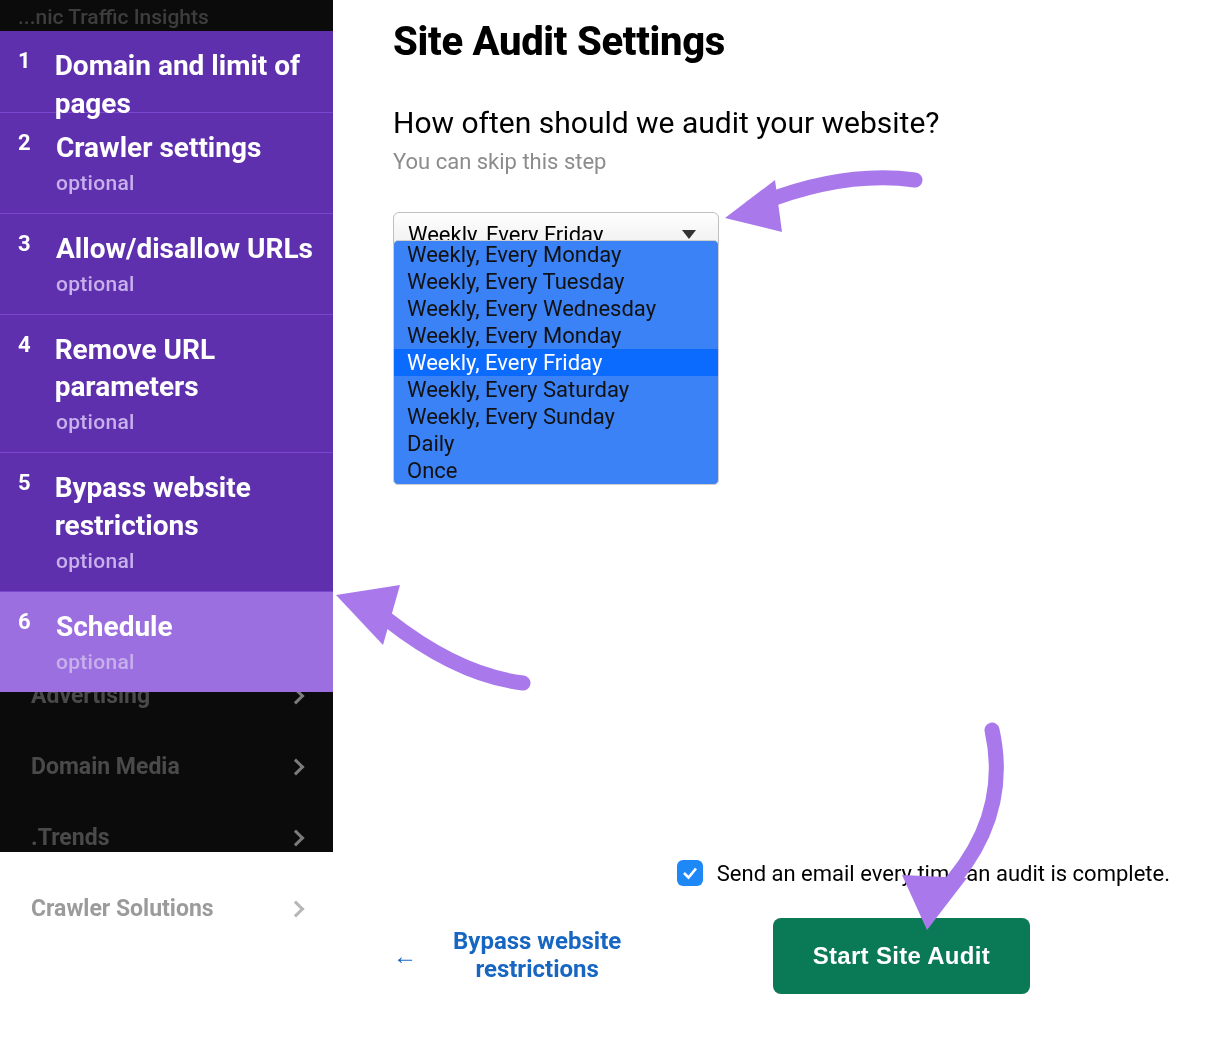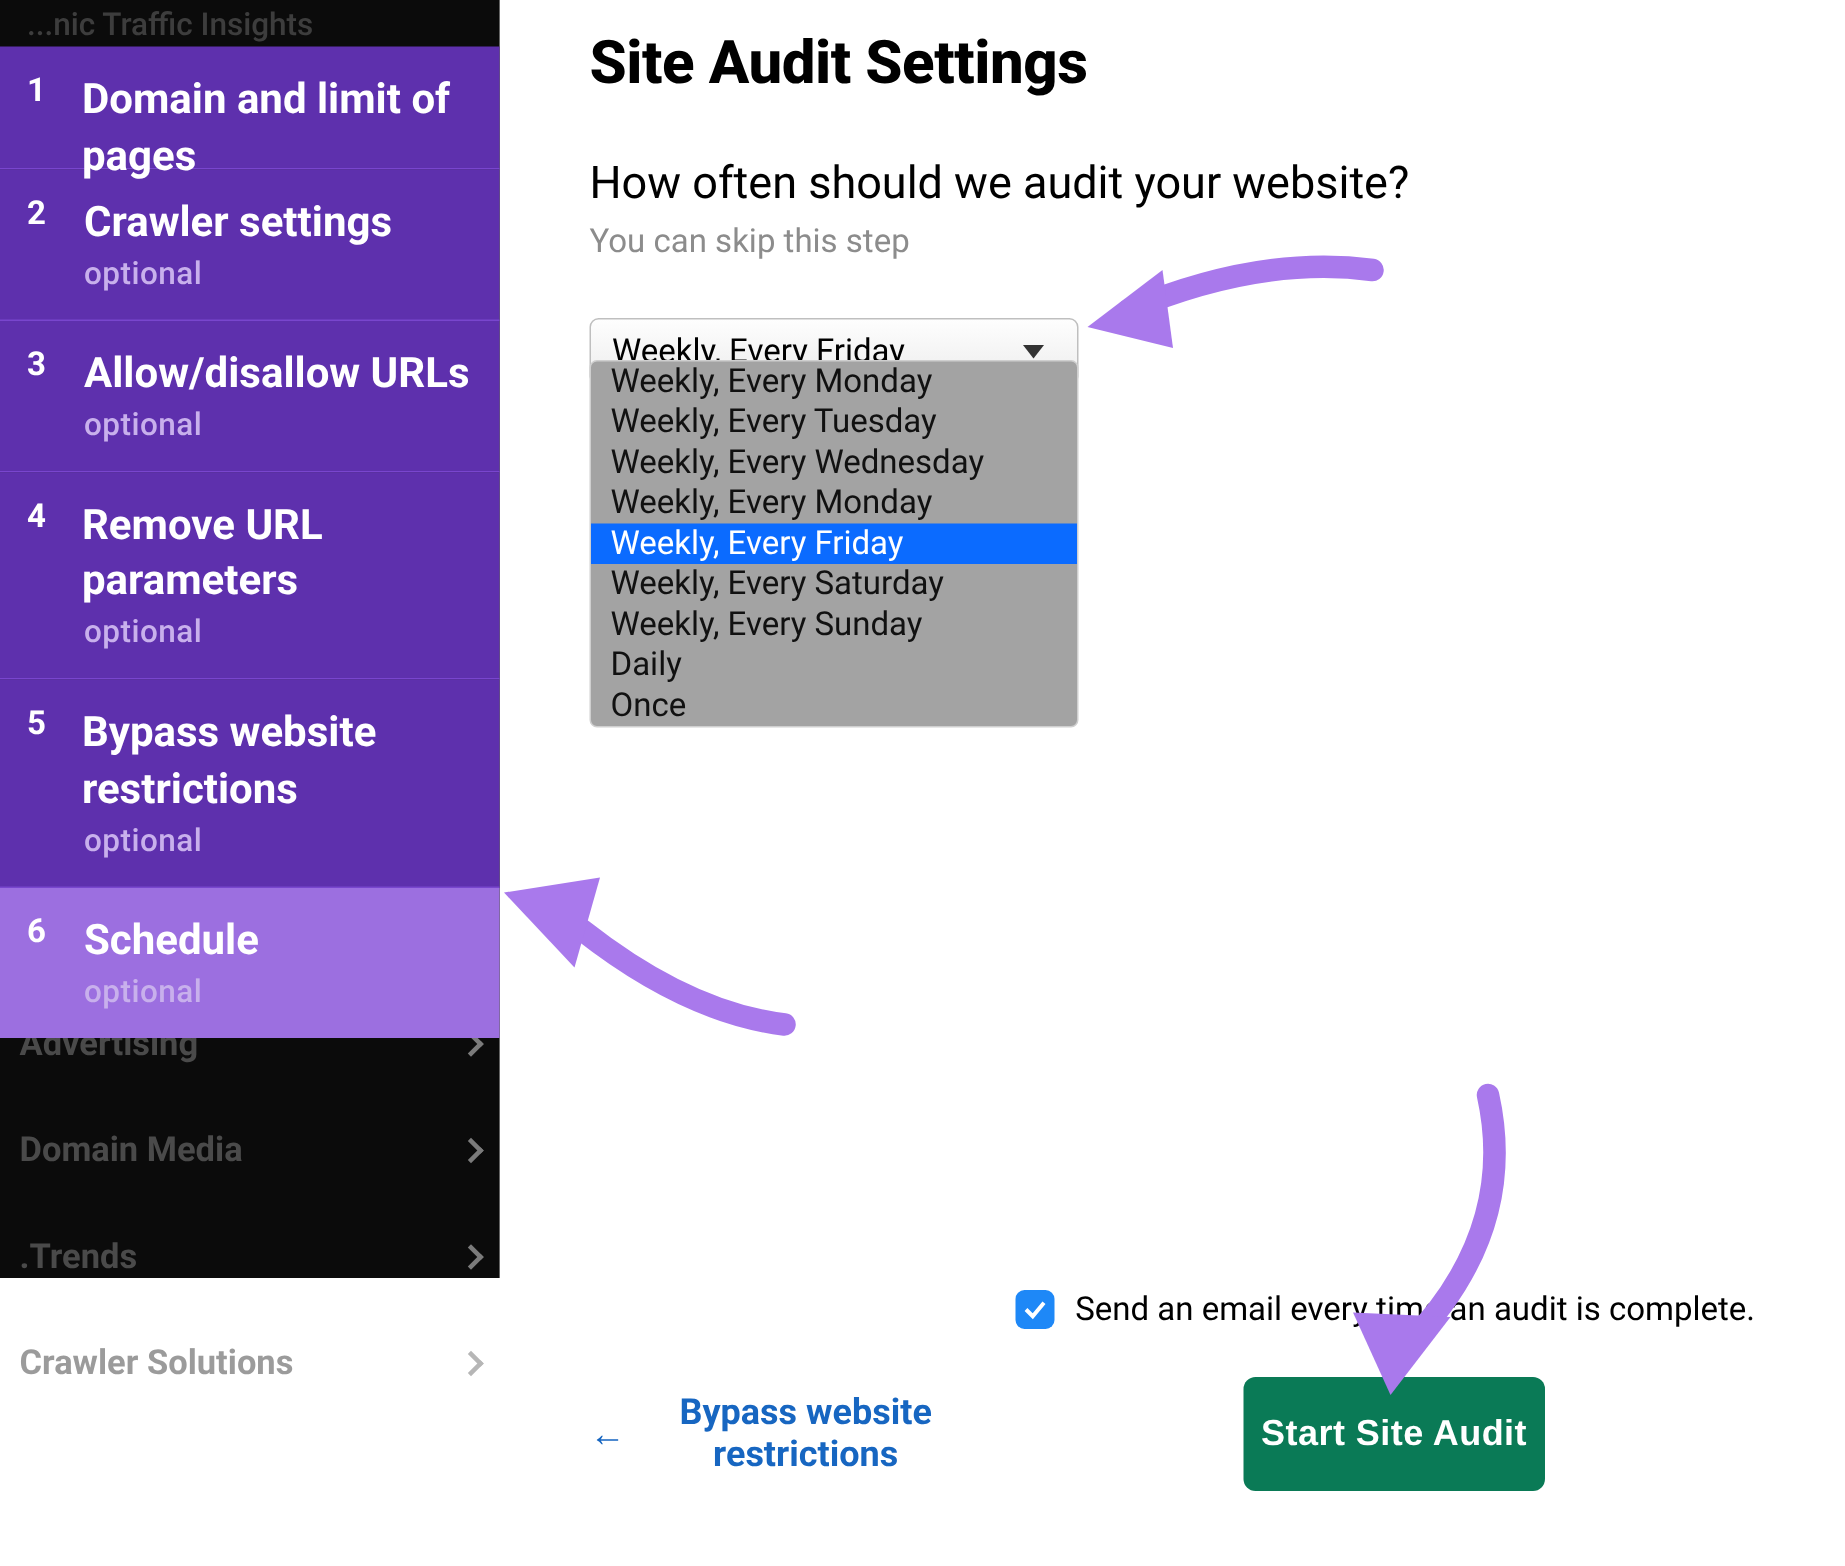--- a/index.html
+++ b/index.html
@@ -34,21 +34,21 @@
     .step .opt { color:#c8b0ec; font-size:21px; margin-left:38px; margin-top:4px; font-weight:500; letter-spacing:.3px; }
     .wizard .step:nth-child(1){height:82px;}
     .wizard .step:nth-child(2){}
     .wizard .step:nth-child(6){border-bottom:none;}
     .menu {
       position:absolute; left:0; width:333px; top:660px; z-index:0;
       color:#4a4a4a;
     }
     .menu-item {
       display:flex; align-items:center; justify-content:space-between;
-      padding:22px 13px; cursor:pointer;
+      padding:22px 31px; cursor:pointer;
     }
     .menu-item span { font-size:23px; font-weight:700; }
     .chevron { width:12px; height:12px; border-right:3px solid #7b7b7b; border-bottom:3px solid #7b7b7b; transform:rotate(-45deg); }
     .main {
       position:absolute; left:333px; top:0; right:0; height:732px;
       padding:18px 0 0 60px;
     }
     .main h1 { font-size:40px; font-weight:800; letter-spacing:-.3px; }
     .main h2 { font-size:30px; font-weight:400; margin-top:40px; }
     .subtitle { color:#8c8c8c; font-size:22px; margin-top:9px; }
@@ -61,21 +61,21 @@
       font-size:22px; cursor:pointer;
     }
     .select .caret {
       position:absolute; right:22px; top:17px;
       width:0;height:0;border-left:7px solid transparent;border-right:7px solid transparent;border-top:9px solid #333;
     }
     .options {
       position:absolute; left:393px; top:240px;
       width:326px;
       border:1px solid #cfcfcf; border-radius:5px;
-      background:#a3a3a3;
+      background:#3b82f6;
       z-index:5;
     }
     .options .opt-item {
       font-size:22px; padding:1px 13px; color:#111;
     }
     .options .opt-item.selected { background:#0b6bff; color:#fff; }
     .footer {
       position:absolute; left:393px; right:0; bottom:50px;
     }
     .email-row { display:flex; align-items:center; gap:14px; justify-content:flex-end; padding-right:60px; }
@@ -92,21 +92,21 @@
     }
     .back {
       display:flex; align-items:center; gap:36px; color:#1766c1; cursor:pointer;
     }
     .back .arrow { font-size:24px; font-weight:700; }
     .back .text { font-size:24px; font-weight:700; text-align:center; line-height:1.15; }
     .start-btn {
       background:#0a7a56; color:#fff;
       font-size:24px; font-weight:700; letter-spacing:.3px;
       border:none; border-radius:8px;
-      padding:24px 12px; cursor:pointer;
+      padding:24px 40px; cursor:pointer;
     }
     
     .ann1{ position:absolute; left:680px; top:165px; z-index:10; pointer-events:none;}
     .ann2{ position:absolute; left:328px; top:565px; z-index:10; pointer-events:none;}
     .ann3{ position:absolute; left:892px; top:720px; z-index:10; pointer-events:none;}
   </style>
 </head>
 <body>
 
 <div class="sidebar">

